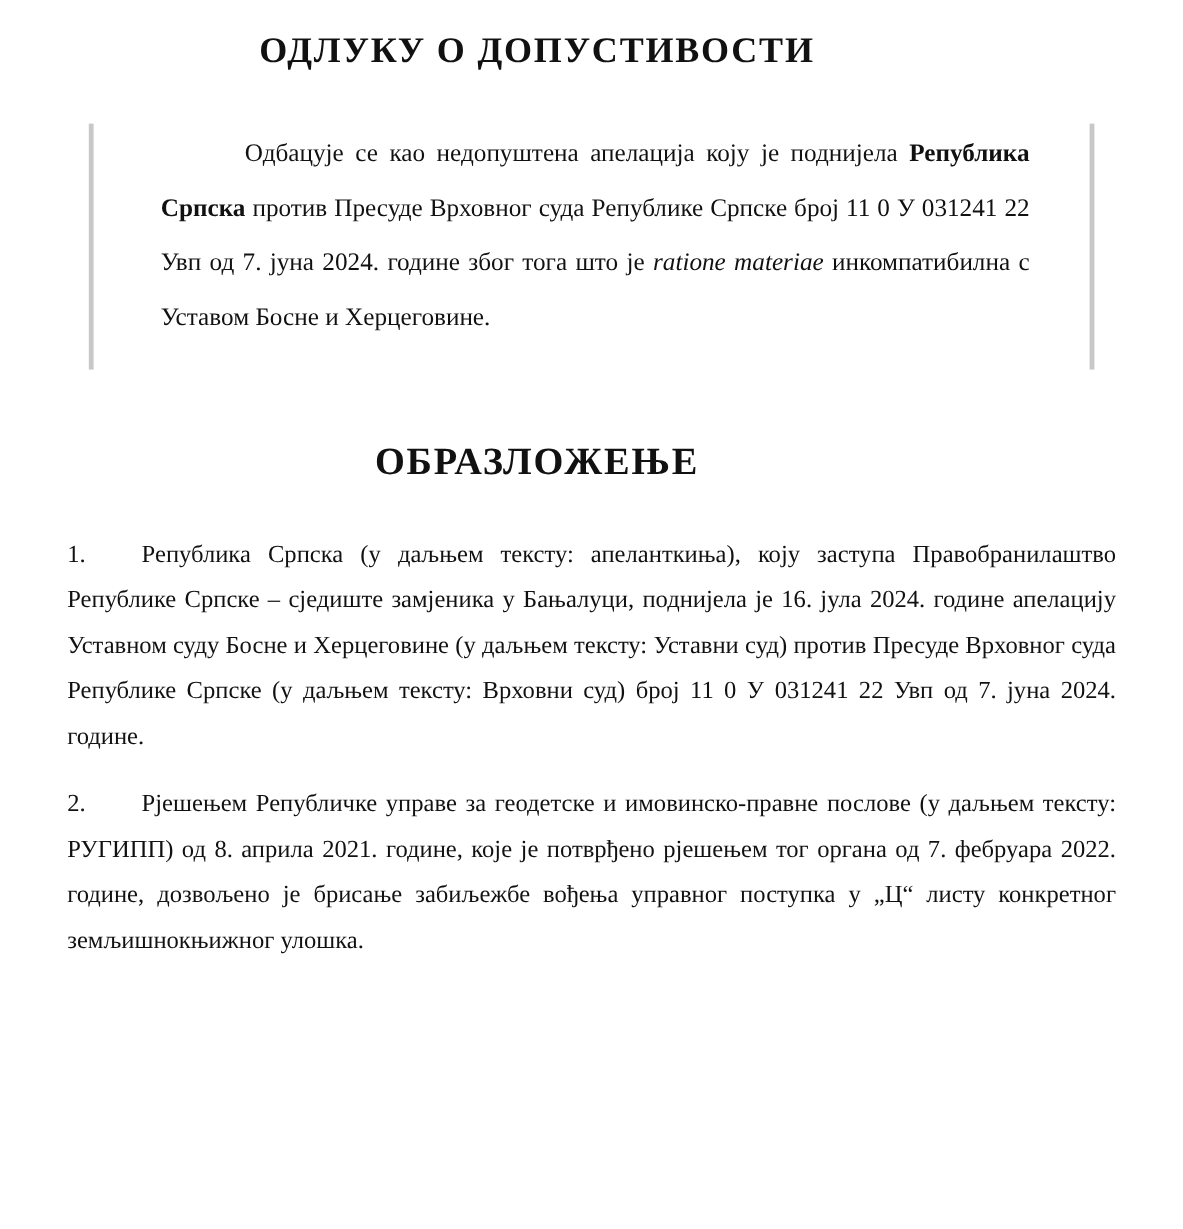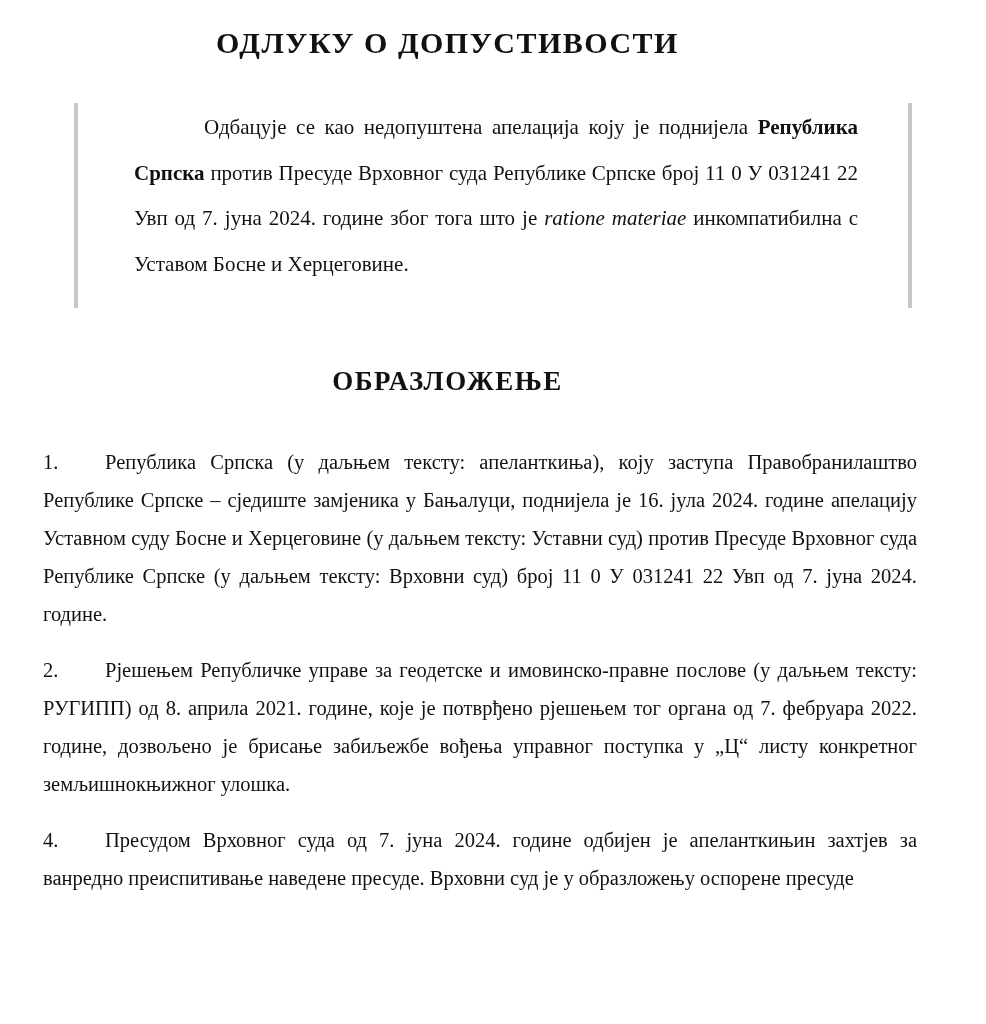--- a/index.html
+++ b/index.html
@@ -1,42 +1,41 @@
 <!DOCTYPE html>
 <html><head>
 <meta charset="utf-8">
 <style>
   html, body { margin: 0; padding: 0; background: #ffffff; }
   body { width: 986px; height: 1024px; overflow: hidden; position: relative;
          font-family: "Liberation Serif", "DejaVu Serif", serif; color: #111; }
   .title { position: absolute; left: 0; width: 895px; text-align: center; font-weight: bold;
            letter-spacing: 1.5px; }
   #t1 { top: 26px; font-size: 30px; }
-  #t2 { top: 366px; font-size: 27px; }
+  #t2 { top: 366px; font-size: 32px; }
   .quote { position: absolute; left: 74px; top: 103px; width: 868px; height: 205px; }
   .bar { position: absolute; top: 0; width: 4px; height: 205px; background: #c8c8c8; }
   .bar.l { left: 0; } .bar.r { left: 834px; }
   .qtext { position: absolute; left: 60px; top: 2px; width: 724px; font-size: 21px;
            line-height: 45.5px; text-align: justify; }
   .qtext .ind { display: inline-block; width: 70px; }
-  .paras { position: absolute; left: 43px; top: 443px; width: 874px; font-size: 20.5px;
+  .paras { position: absolute; left: 56px; top: 443px; width: 874px; font-size: 20.5px;
            line-height: 38px; text-align: justify; }
   .para { margin: 0 0 18px 0; }
   .num { display: inline-block; width: 62px; }
 </style>
 </head>
 <body>
 
 <div class="title" id="t1">ОДЛУКУ О ДОПУСТИВОСТИ</div>
 
 <div class="quote">
   <div class="bar l"></div>
   <div class="bar r"></div>
   <div class="qtext"><span class="ind"></span><span>Одбацује се као недопуштена апелација коју је поднијела </span><b>Република Српска</b><span> против Пресуде Врховног суда Републике Српске број 11 0 У 031241 22 Увп од 7. јуна 2024. године због тога што је </span><i>ratione materiae</i><span> инкомпатибилна с Уставом Босне и Херцеговине.</span></div>
 </div>
 
 <div class="title" id="t2">ОБРАЗЛОЖЕЊЕ</div>
 
 <div class="paras">
   <p class="para"><span class="num">1.</span><span>Република Српска (у даљњем тексту: апеланткиња), коју заступа Правобранилаштво Републике Српске – сједиште замјеника у Бањалуци, поднијела је 16. јула 2024. године апелацију Уставном суду Босне и Херцеговине (у даљњем тексту: Уставни суд) против Пресуде Врховног суда Републике Српске (у даљњем тексту: Врховни суд) број 11 0 У 031241 22 Увп од 7. јуна 2024. године.</span></p>
   <p class="para"><span class="num">2.</span><span>Рјешењем Републичке управе за геодетске и имовинско-правне послове (у даљњем тексту: РУГИПП) од 8. априла 2021. године, које је потврђено рјешењем тог органа од 7. фебруара 2022. године, дозвољено је брисање забиљежбе вођења управног поступка у „Ц“ листу конкретног земљишнокњижног улошка.</span></p>
-  <p class="para"><span class="num">4.</span><span>Пресудом Врховног суда од 7. јуна 2024. године одбијен је апеланткињин захтјев за ванредно преиспитивање наведене пресуде. Врховни суд је у образложењу оспорене пресуде</span></p>
 </div>
 
 </body></html>

